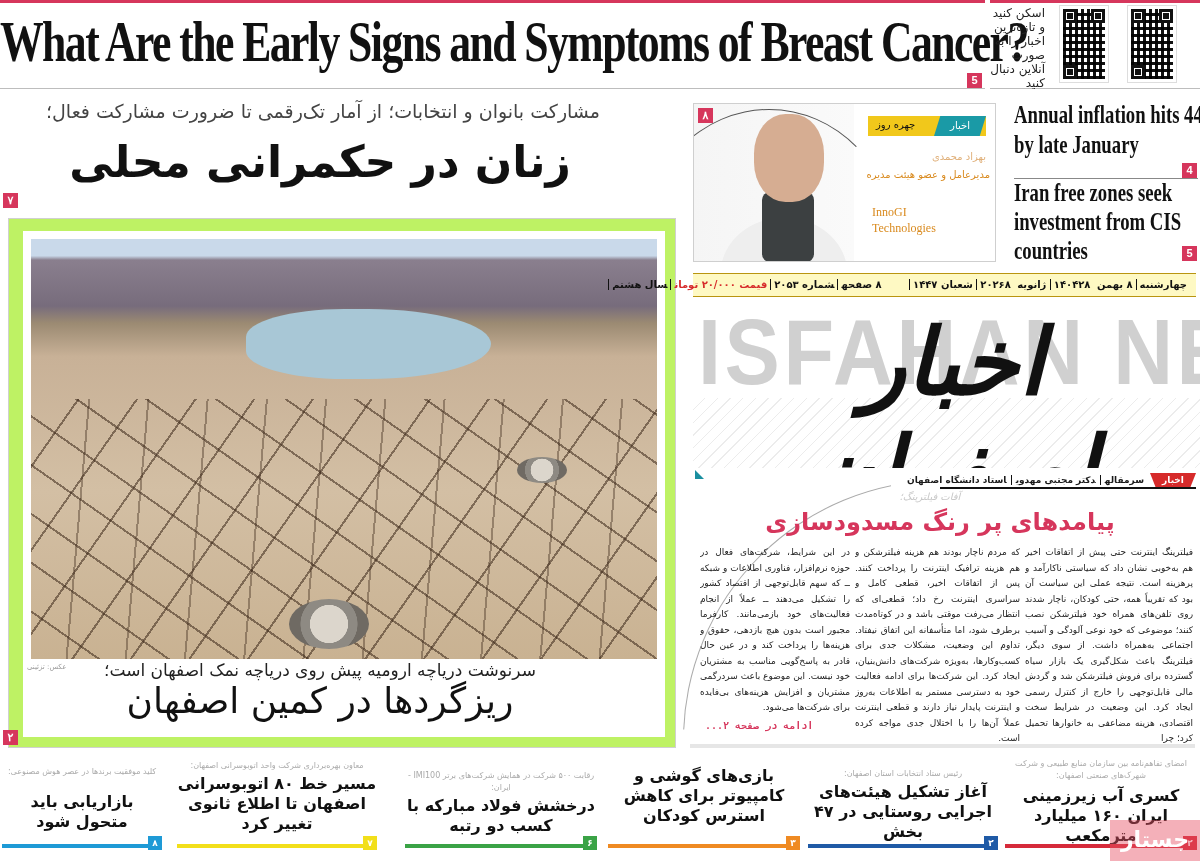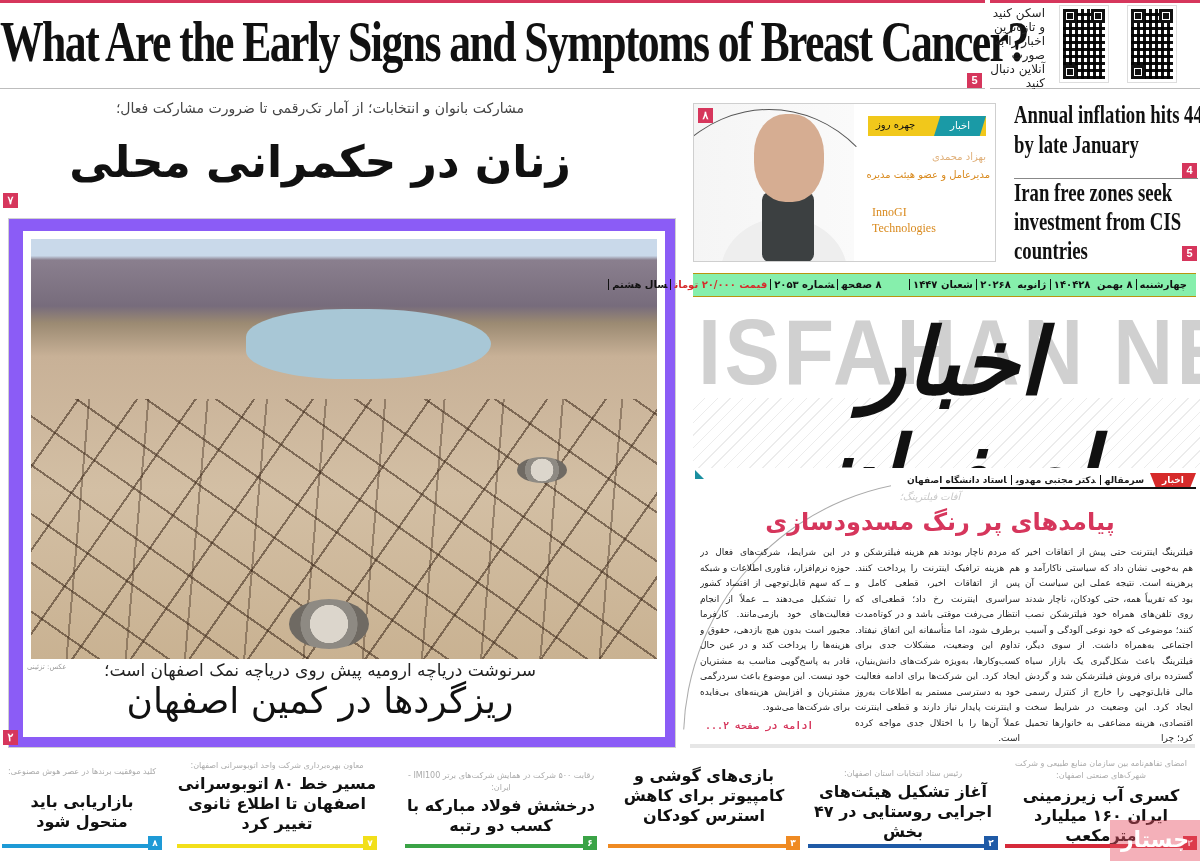--- a/index.html
+++ b/index.html
@@ -23,24 +23,24 @@
 
   .qr-text { position: absolute; left: 985px; top: 6px; width: 60px; font-size: 12px; line-height: 14px; text-align: right; direction: rtl; color: #222; }
   .qr { position: absolute; width: 48px; height: 76px; background:
       repeating-linear-gradient(90deg, #111 0 3px, #fff 3px 6px),
       repeating-linear-gradient(0deg, #111 0 3px, #fff 3px 7px);
       background-blend-mode: multiply; border: 3px solid #fff; outline: 1px solid #ddd; }
   .qr .corner { position: absolute; width: 14px; height: 14px; border: 3px solid #111; background: #fff; }
   .qr .corner::after { content: ""; position: absolute; left: 3px; top: 3px; width: 2px; height: 2px; background: #111; box-shadow: 0 0 0 2px #111; }
 
   
-  .kicker-left { position: absolute; left: 40px; top: 100px; width: 560px; text-align: center; direction: rtl; font-size: 14px; color: #444; }
+  .kicker-left { position: absolute; left: 40px; top: 100px; width: 560px; text-align: right; direction: rtl; font-size: 19px; color: #444; }
   .headline-left { position: absolute; left: 40px; top: 136px; width: 560px; text-align: center; direction: rtl; font-size: 44px; font-weight: bold; color: #111; }
 
-  .photo-frame { position: absolute; left: 8px; top: 218px; width: 668px; height: 530px; background: #8b5cf6; border: 1px solid #d0d0d0; }
+  .photo-frame { position: absolute; left: 8px; top: 218px; width: 668px; height: 530px; background: #bef264; border: 1px solid #d0d0d0; }
   .photo-inner { position: absolute; left: 14px; top: 12px; width: 642px; height: 506px; background: #fff; }
   .photo {
     position: absolute; left: 8px; top: 8px; width: 626px; height: 420px; overflow: hidden;
     background: linear-gradient(180deg, #c9d9ea 0%, #c9d9ea 4%, #8a7f8e 5%, #776c7c 16%, #9b8a72 20%, #c8b197 28%, #d3bfa4 60%, #c9b292 100%);
   }
   .photo .water { position: absolute; left: 215px; top: 70px; width: 245px; height: 70px; background: #a8c7d6; border-radius: 40% 50% 50% 40%; }
   .photo .cracks { position: absolute; left: 0; top: 160px; width: 626px; height: 260px;
     background:
       repeating-linear-gradient(35deg, transparent 0 38px, rgba(60,40,25,.55) 38px 40px),
       repeating-linear-gradient(-55deg, transparent 0 46px, rgba(60,40,25,.55) 46px 48px),
@@ -65,21 +65,21 @@
   .ad-brand-bar .logo { position: absolute; right: 0; top: 0; width: 52px; height: 20px; background: #1a9aa6; color: #fff; font-size: 10px; text-align: center; line-height: 20px; direction: rtl; clip-path: polygon(12% 0, 100% 0, 88% 100%, 0 100%); }
   .ad-brand-bar .tag { position: absolute; left: 8px; top: 3px; font-size: 10px; color: #111; direction: rtl; }
   .ad-name { position: absolute; left: 174px; top: 47px; width: 118px; text-align: right; font-size: 10px; color: #e0b07a; direction: rtl; }
   .ad-role { position: absolute; left: 168px; top: 62px; width: 128px; text-align: right; direction: rtl; font-size: 10px; line-height: 18px; color: #d98a1e; }
   .ad-company { position: absolute; left: 178px; top: 100px; width: 120px; font-family: Liberation Serif, serif; font-size: 12px; line-height: 16px; color: #d98a1e; }
 
   
   .en-brief { position: absolute; left: 1014px; width: 180px; font-family: "Liberation Serif", serif; font-weight: bold; color: #111; transform: scaleX(0.72); transform-origin: left top; white-space: nowrap; }
 
   
-  .info-bar { position: absolute; left: 693px; top: 273px; width: 503px; height: 24px; background: #86efac; border-top: 1px solid #b99510; border-bottom: 1px solid #b99510; font-size: 10px; font-weight: bold; direction: rtl; white-space: nowrap; line-height: 22px; color: #111; padding-right: 6px; }
+  .info-bar { position: absolute; left: 693px; top: 273px; width: 503px; height: 24px; background: #fef9c3; border-top: 1px solid #b99510; border-bottom: 1px solid #b99510; font-size: 10px; font-weight: bold; direction: rtl; white-space: nowrap; line-height: 22px; color: #111; padding-right: 6px; }
   .info-bar span { padding: 0 3px; border-left: 1px solid #111; }
   .info-bar .price { color: #d62a2a; }
   .masthead { position: absolute; left: 693px; top: 298px; width: 507px; height: 170px; overflow: hidden; }
   .masthead-bg { position: absolute; left: 5px; top: 2px; font-family: "Liberation Sans", sans-serif; font-weight: bold; font-size: 92px; color: #d0d0d0; letter-spacing: 4px; transform: scaleX(0.9); transform-origin: left top; white-space: nowrap; }
   .masthead-stripes { position: absolute; left: 0; top: 100px; width: 507px; height: 70px; background: repeating-linear-gradient(135deg, transparent 0 8px, #ececec 8px 9px); }
   .masthead-logo { position: absolute; left: 20px; top: 10px; width: 480px; text-align: center; direction: rtl; font-family: "DejaVu Serif", serif; font-weight: bold; font-size: 92px; color: #111; font-style: italic; letter-spacing: -4px; }
   .masthead-tagline { position: absolute; left: 215px; top: 150px; width: 230px; text-align: right; direction: rtl; font-size: 10px; font-weight: bold; color: #d6365c; }
 
   
   .ed-byline-bar { position: absolute; left: 940px; top: 473px; width: 256px; height: 16px; border-bottom: 2px solid #111; direction: rtl; font-size: 9px; font-weight: bold; line-height: 14px; white-space: nowrap; }

